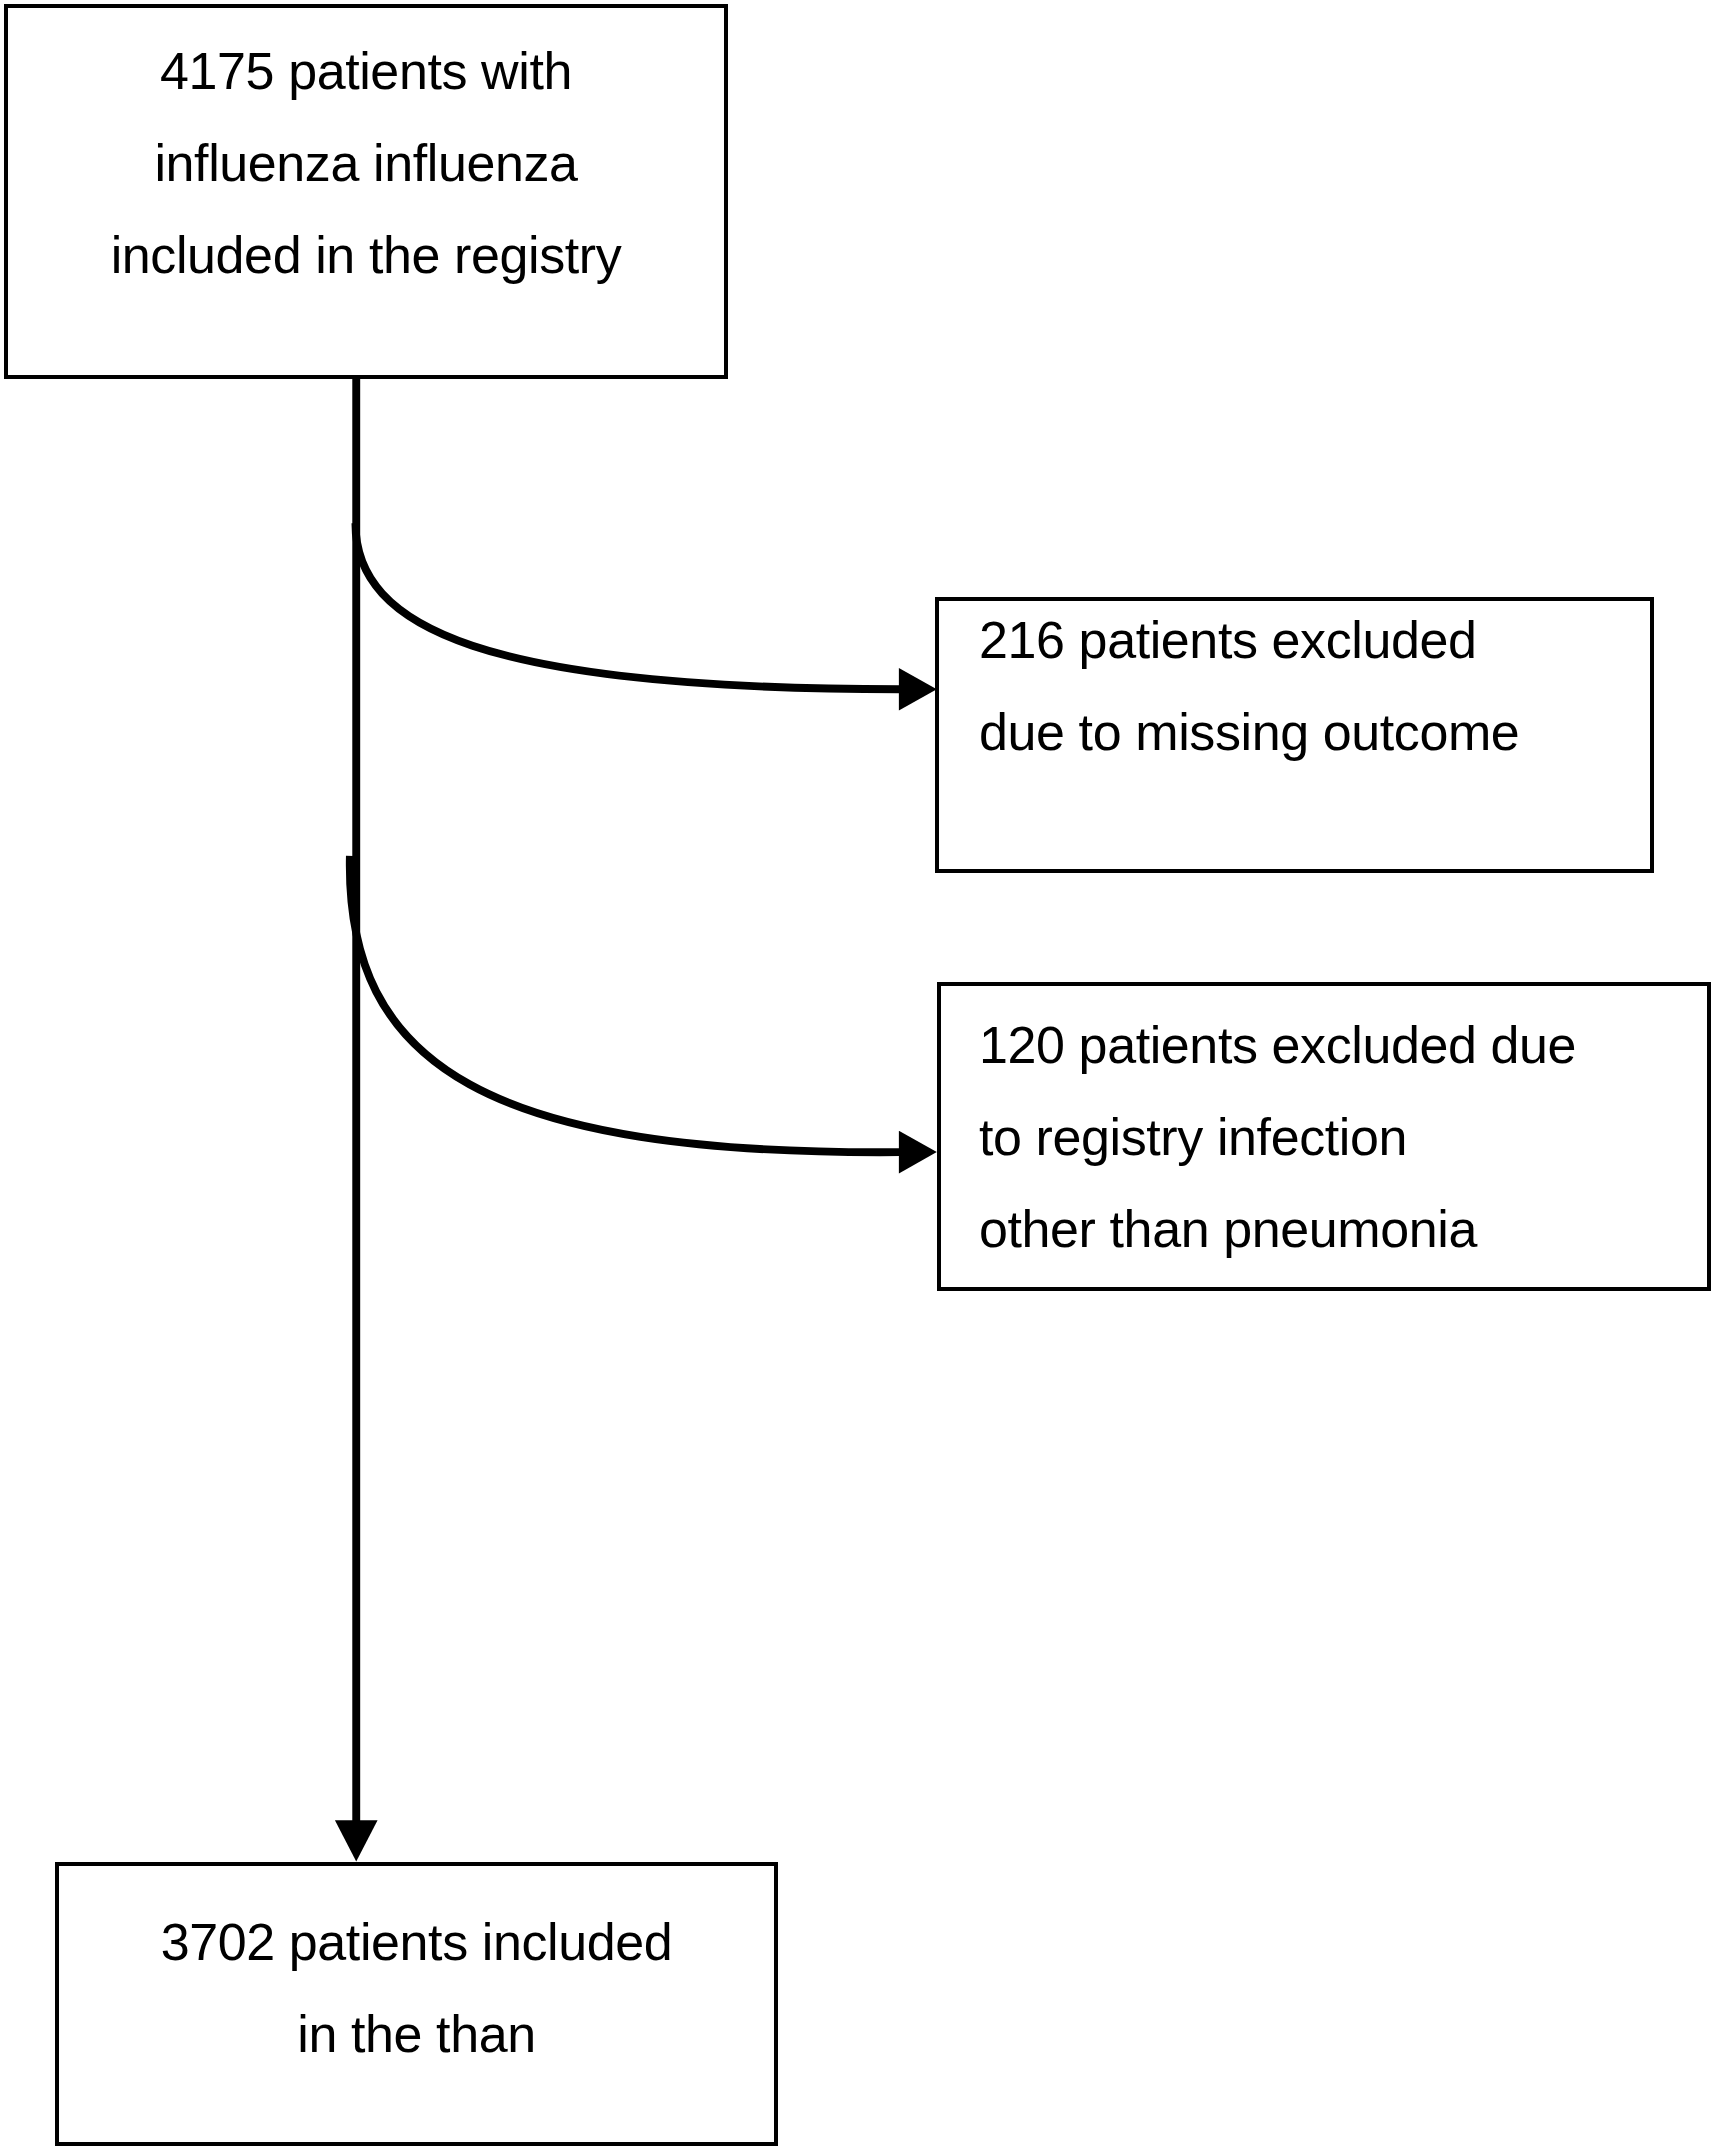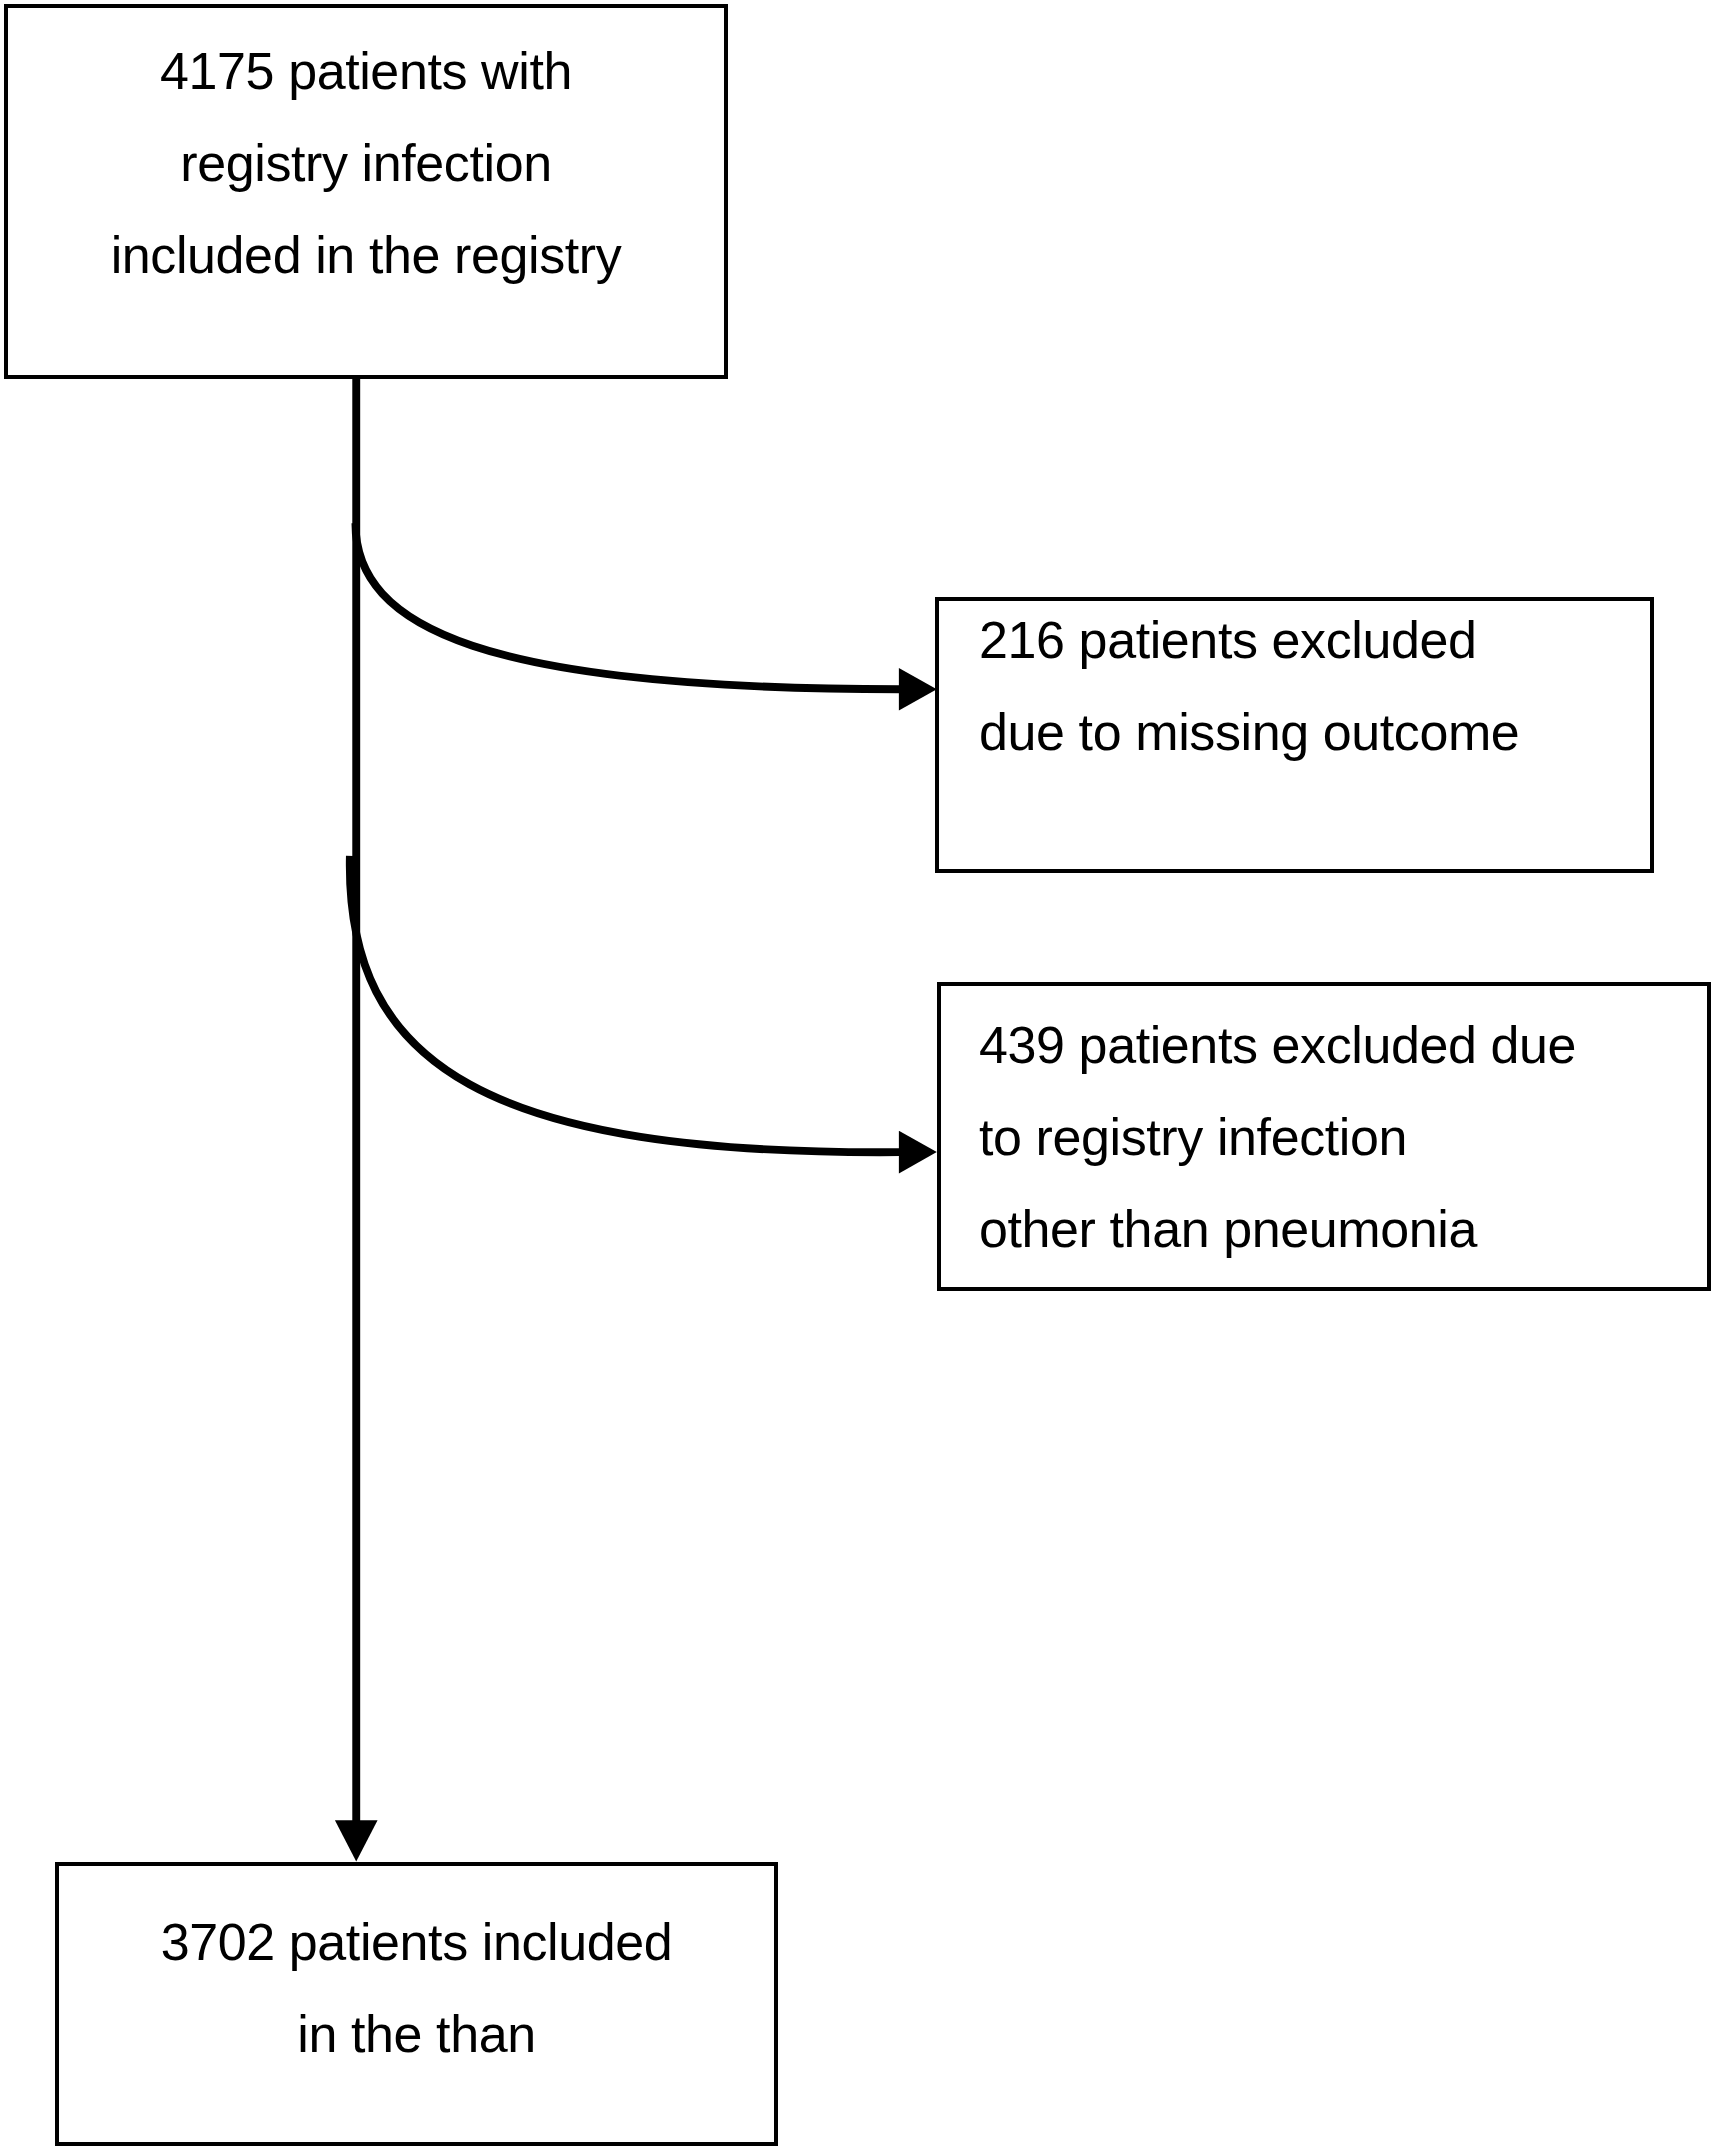--- a/index.html
+++ b/index.html
@@ -71,31 +71,31 @@
 
     <path d="M 450 662 C 450 795 615 872 1140 872" fill="none" stroke="#000000" stroke-width="10"></path>
     <polygon points="1138,845 1138,899 1186,872" fill="#000000"></polygon>
 
     <path d="M 443 1083 C 437 1350 620 1462 1140 1458" fill="none" stroke="#000000" stroke-width="10"></path>
     <polygon points="1138,1431 1138,1485 1186,1458" fill="#000000"></polygon>
   </svg>
 
   <div class="node" id="node-registry">
     <div class="ln">4175 patients with</div>
-    <div class="ln">registry infection</div>
+    <div class="ln">influenza influenza</div>
     <div class="ln">included in the registry</div>
   </div>
 
   <div class="node" id="node-excluded-outcome">
     <div class="ln">216 patients excluded</div>
     <div class="ln">due to missing outcome</div>
   </div>
 
   <div class="node" id="node-excluded-pneumonia">
-    <div class="ln">439 patients excluded due</div>
+    <div class="ln">120 patients excluded due</div>
     <div class="ln">to registry infection</div>
     <div class="ln">other than pneumonia</div>
   </div>
 
   <div class="node" id="node-included">
     <div class="ln">3702 patients included</div>
     <div class="ln">in the than</div>
   </div>
 
 </div>

